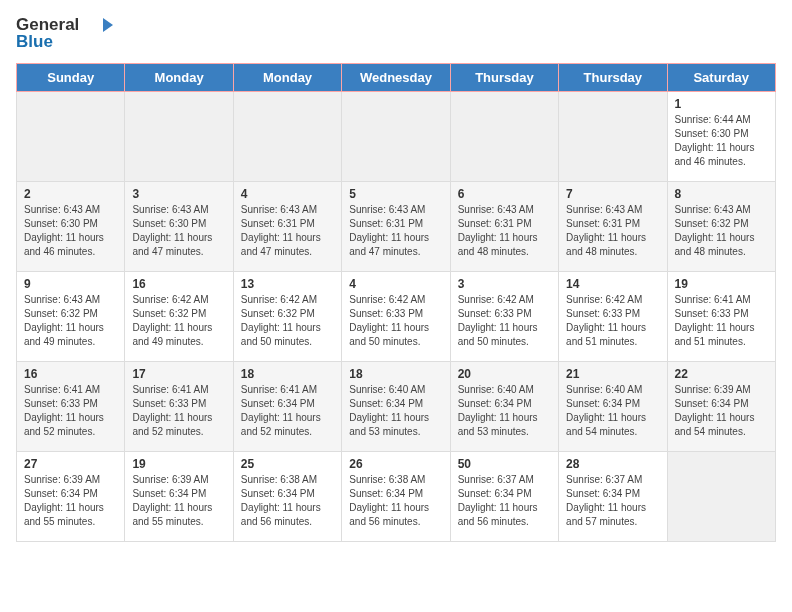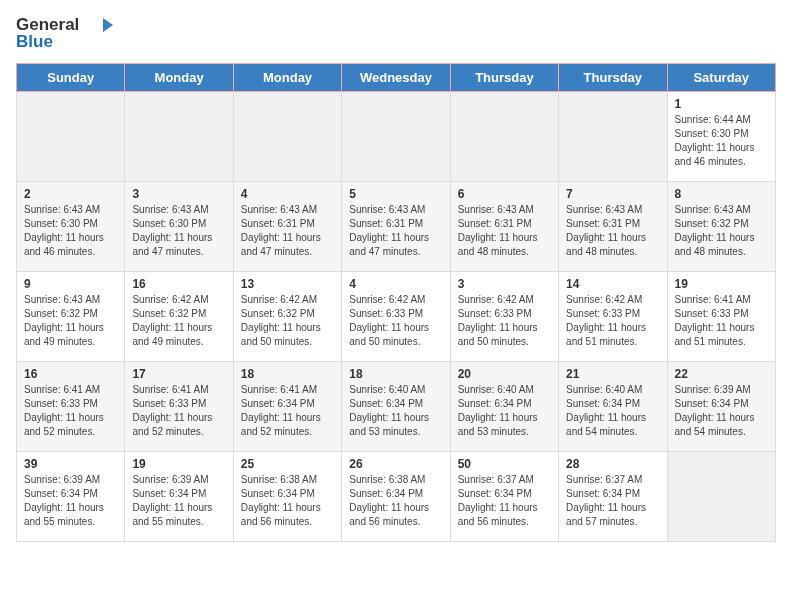--- a/index.html
+++ b/index.html
@@ -280,21 +280,21 @@
         <td>
           <span class="day-num">22</span>
           <div class="day-info" style="white-space: pre-line;">Sunrise: 6:39 AM
 Sunset: 6:34 PM
 Daylight: 11 hours
 and 54 minutes.</div>
         </td>
       </tr>
       <tr>
         <td>
-          <span class="day-num">39</span>
+          <span class="day-num">27</span>
           <div class="day-info" style="white-space: pre-line;">Sunrise: 6:39 AM
 Sunset: 6:34 PM
 Daylight: 11 hours
 and 55 minutes.</div>
         </td>
         <td>
           <span class="day-num">19</span>
           <div class="day-info" style="white-space: pre-line;">Sunrise: 6:39 AM
 Sunset: 6:34 PM
 Daylight: 11 hours

